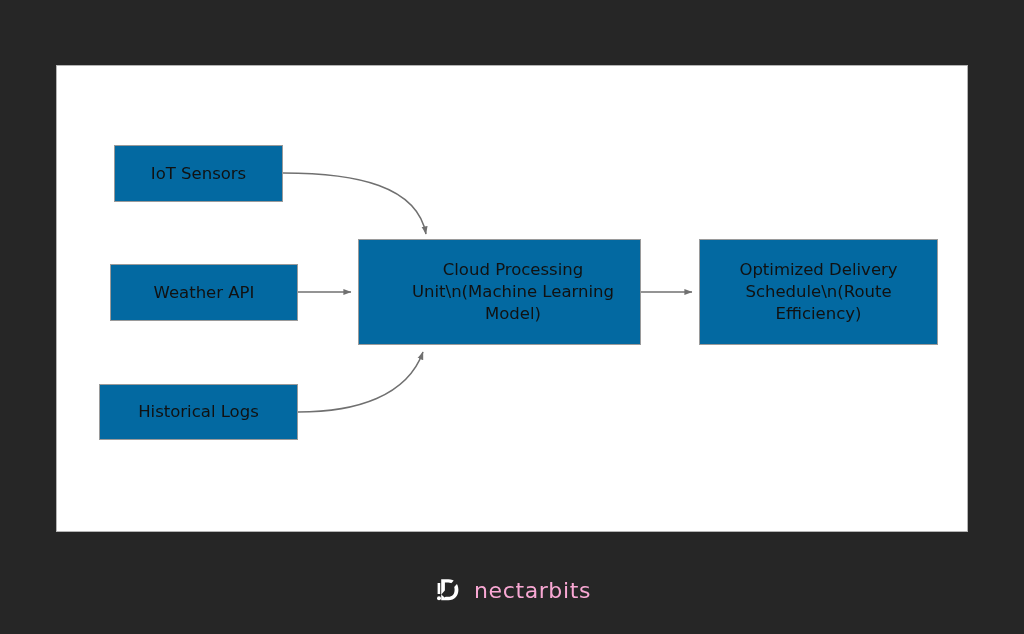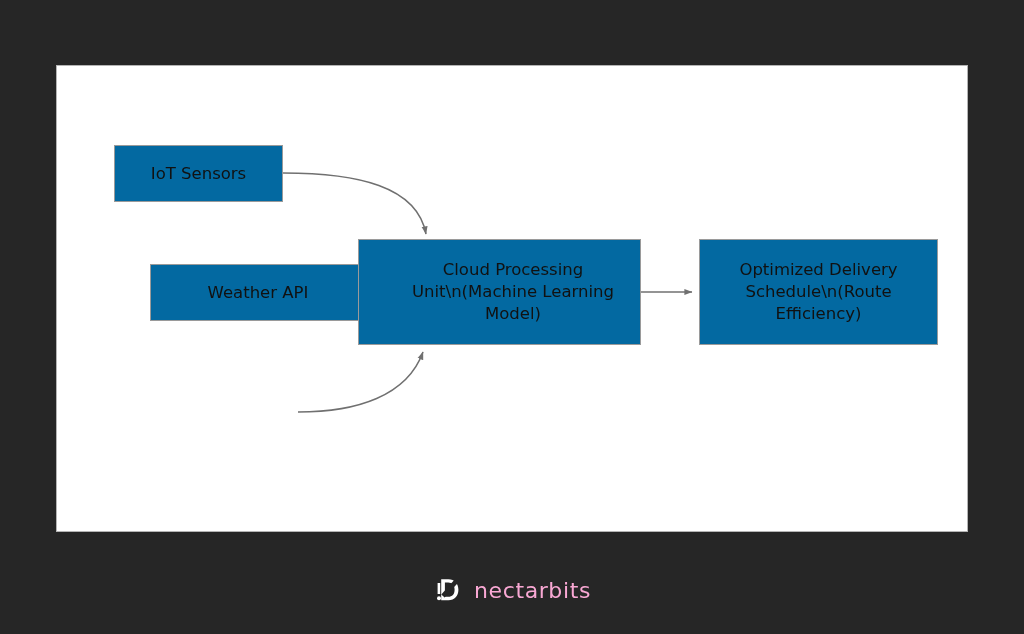--- a/index.html
+++ b/index.html
@@ -48,21 +48,21 @@
     justify-content: center;
     text-align: center;
     color: #111111;
     font-size: 16.5px;
     line-height: 1.32;
     padding: 4px 8px;
     white-space: pre-wrap;
   }
 
   .node-iot      { left: 57px;  top: 79px;  width: 169px; height: 57px; }
-  .node-weather  { left: 53px;  top: 198px; width: 216px; height: 57px; margin-left: 40px; }
+  .node-weather  { left: 53px;  top: 198px; width: 188px; height: 57px; }
   .node-logs     { left: 42px;  top: 318px; width: 199px; height: 56px; }
   .node-cloud    { left: 301px; top: 173px; width: 283px; height: 106px; padding-left: 35px; }
   .node-output   { left: 642px; top: 173px; width: 239px; height: 106px; }
 
   
   #watermark {
     position: absolute;
     left: 0;
     top: 566px;
     width: 1024px;
@@ -104,20 +104,23 @@
   </svg>
 
   <div class="node node-iot">
     <span>IoT Sensors</span>
   </div>
 
   <div class="node node-weather">
     <span>Weather API</span>
   </div>
 
+  <div class="node node-logs">
+    <span>Historical Logs</span>
+  </div>
 
   <div class="node node-cloud">
     <span>Cloud Processing Unit\n(Machine Learning Model)</span>
   </div>
 
   <div class="node node-output">
     <span>Optimized Delivery Schedule\n(Route Efficiency)</span>
   </div>
 
 </div>

